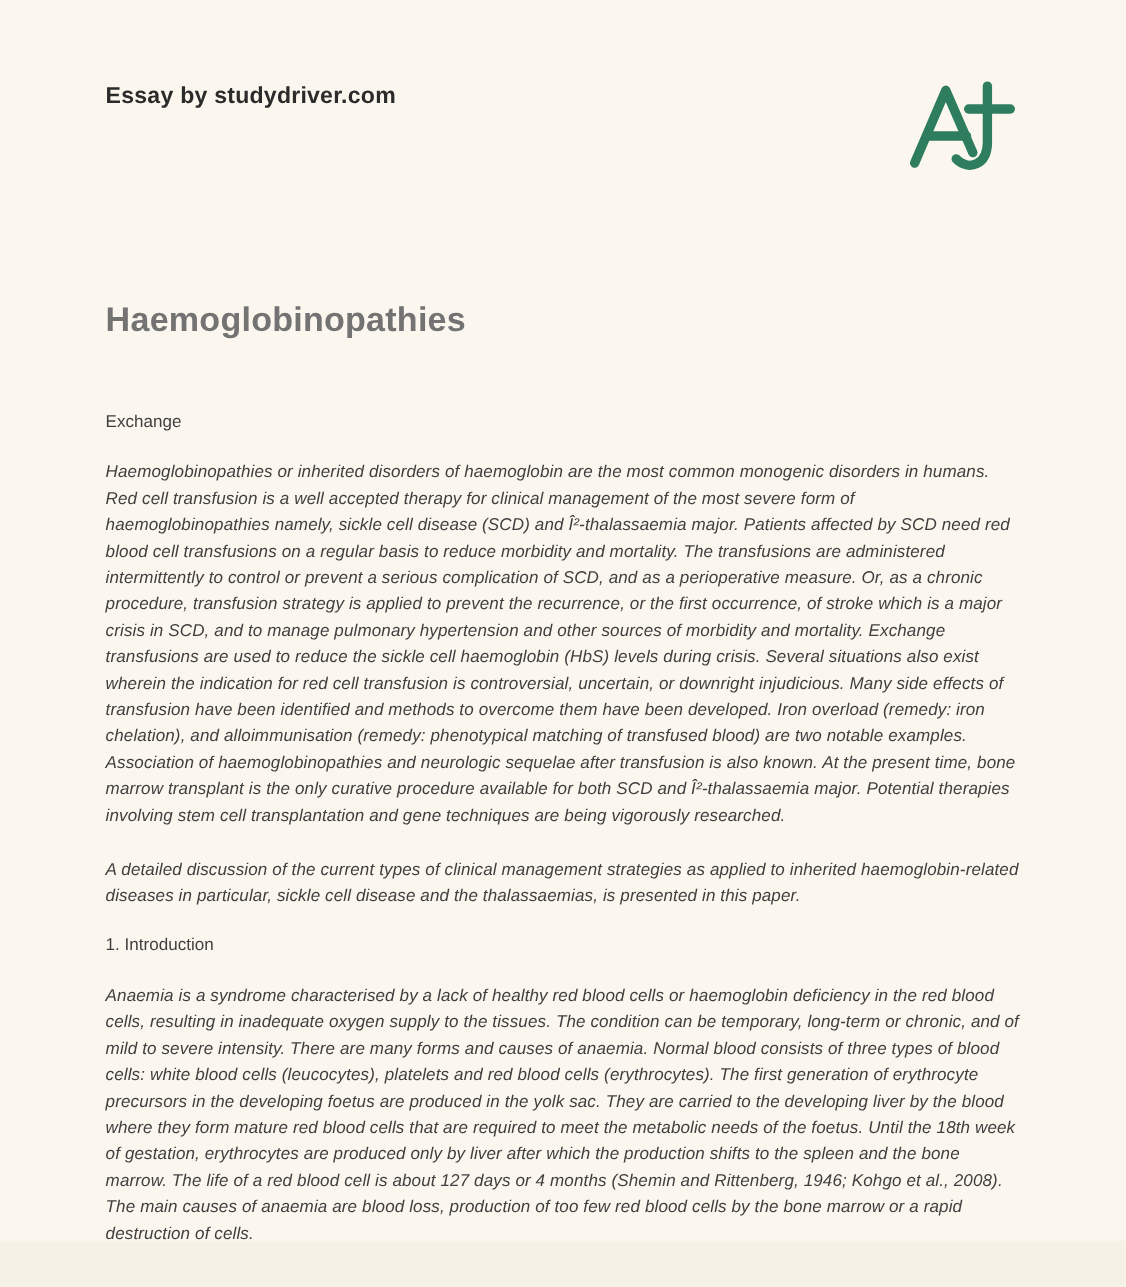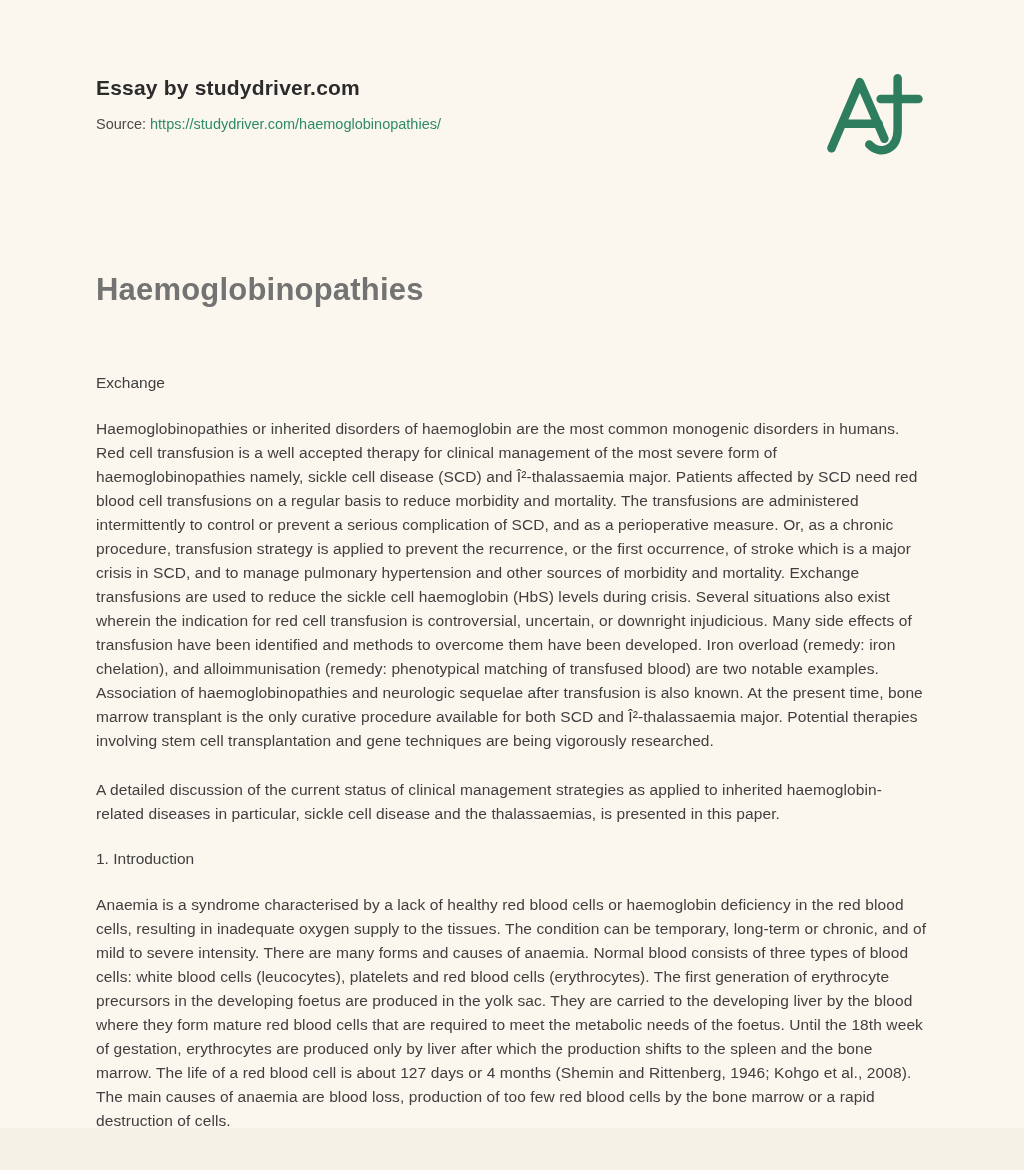--- a/index.html
+++ b/index.html
@@ -57,64 +57,61 @@
     font-weight: 400;
     color: #3f3f3f;
   }
   .para {
     margin-top: 25px;
     font-size: 15.5px;
     line-height: 24px;
     color: #3f3f3f;
     letter-spacing: 0.1px;
     text-align: left;
+    font-style: italic;
   }
   .para.indent-first {
     text-indent: 20px;
   }
   .intro-heading {
     margin-top: 24px;
     font-size: 15.5px;
     font-weight: 400;
     color: #3f3f3f;
   }
 </style>
 </head>
 <body>
 
 <div class="page">
 
   <div class="header">
     <div>
       <div class="byline">Essay by studydriver.com</div>
-      <div class="source-line">
-        <span>Source:</span>
-        <a href="#">https://studydriver.com/haemoglobinopathies/</a>
-      </div>
     </div>
 
     <div class="logo">
       <span>
         <svg width="104" height="96" viewBox="0 0 110 100" fill="none" xmlns="http://www.w3.org/2000/svg">
           <path d="M10 82 L40 12 L66 72" stroke="#2e7d5e" stroke-width="9" stroke-linecap="round" stroke-linejoin="round" fill="none"></path>
           <path d="M24 56 L60 56" stroke="#2e7d5e" stroke-width="9" stroke-linecap="round" fill="none"></path>
           <path d="M80 8 L80 62 C80 84 62 90 50 78" stroke="#2e7d5e" stroke-width="9" stroke-linecap="round" fill="none"></path>
           <path d="M62 30 L102 30" stroke="#2e7d5e" stroke-width="9" stroke-linecap="round" fill="none"></path>
         </svg>
       </span>
     </div>
   </div>
 
   <h1 class="doc-title" style="margin-bottom:0;">Haemoglobinopathies</h1>
 
   <div class="section-heading">Exchange</div>
 
   <p class="para">Haemoglobinopathies or inherited disorders of haemoglobin are the most common monogenic disorders in humans. Red cell transfusion is a well accepted therapy for clinical management of the most severe form of haemoglobinopathies namely, sickle cell disease (SCD) and Î²-thalassaemia major. Patients affected by SCD need red blood cell transfusions on a regular basis to reduce morbidity and mortality. The transfusions are administered intermittently to control or prevent a serious complication of SCD, and as a perioperative measure. Or, as a chronic procedure, transfusion strategy is applied to prevent the recurrence, or the first occurrence, of stroke which is a major crisis in SCD, and to manage pulmonary hypertension and other sources of morbidity and mortality. Exchange transfusions are used to reduce the sickle cell haemoglobin (HbS) levels during crisis. Several situations also exist wherein the indication for red cell transfusion is controversial, uncertain, or downright injudicious. Many side effects of transfusion have been identified and methods to overcome them have been developed. Iron overload (remedy: iron chelation), and alloimmunisation (remedy: phenotypical matching of transfused blood) are two notable examples. Association of haemoglobinopathies and neurologic sequelae after transfusion is also known. At the present time, bone marrow transplant is the only curative procedure available for both SCD and Î²-thalassaemia major. Potential therapies involving stem cell transplantation and gene techniques are being vigorously researched.</p>
 
-  <p class="para">A detailed discussion of the current status of clinical management strategies as applied to inherited haemoglobin-related diseases in particular, sickle cell disease and the thalassaemias, is presented in this paper.</p>
+  <p class="para">A detailed discussion of the current types of clinical management strategies as applied to inherited haemoglobin-related diseases in particular, sickle cell disease and the thalassaemias, is presented in this paper.</p>
 
   <div class="intro-heading">1. Introduction</div>
 
   <p class="para">Anaemia is a syndrome characterised by a lack of healthy red blood cells or haemoglobin deficiency in the red blood cells, resulting in inadequate oxygen supply to the tissues. The condition can be temporary, long-term or chronic, and of mild to severe intensity. There are many forms and causes of anaemia. Normal blood consists of three types of blood cells: white blood cells (leucocytes), platelets and red blood cells (erythrocytes). The first generation of erythrocyte precursors in the developing foetus are produced in the yolk sac. They are carried to the developing liver by the blood where they form mature red blood cells that are required to meet the metabolic needs of the foetus. Until the 18th week of gestation, erythrocytes are produced only by liver after which the production shifts to the spleen and the bone marrow. The life of a red blood cell is about 127 days or 4 months (Shemin and Rittenberg, 1946; Kohgo et al., 2008). The main causes of anaemia are blood loss, production of too few red blood cells by the bone marrow or a rapid destruction of cells.</p>
 
   <p class="para indent-first">Haemoglobin, a pr</p>
 
 </div>
 
 </body></html>

